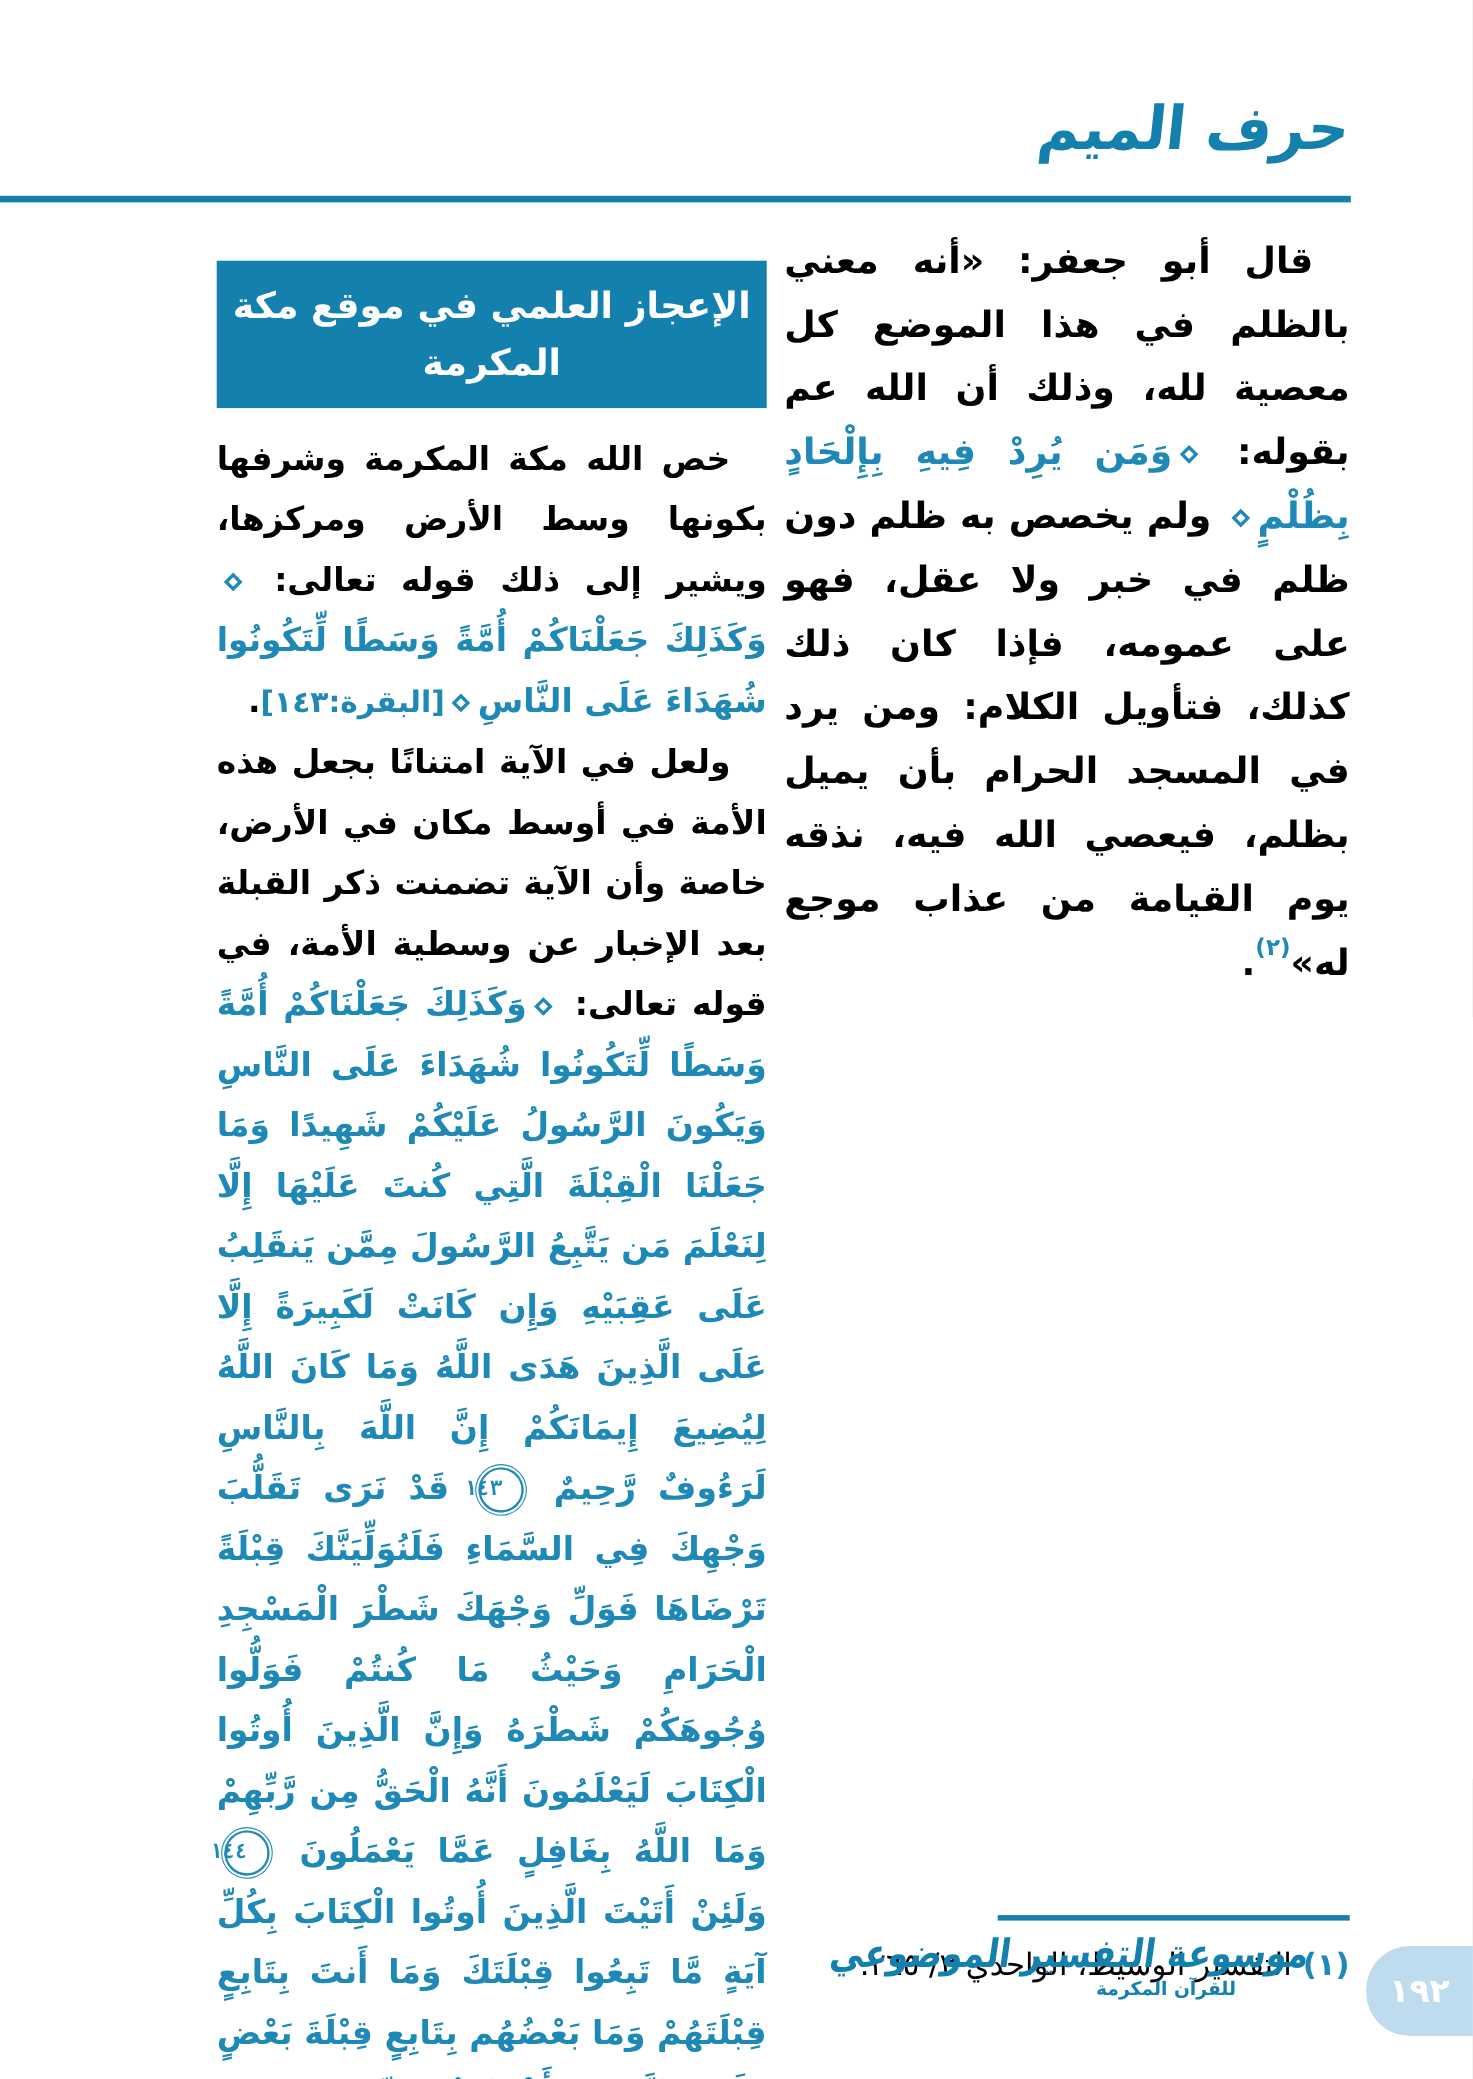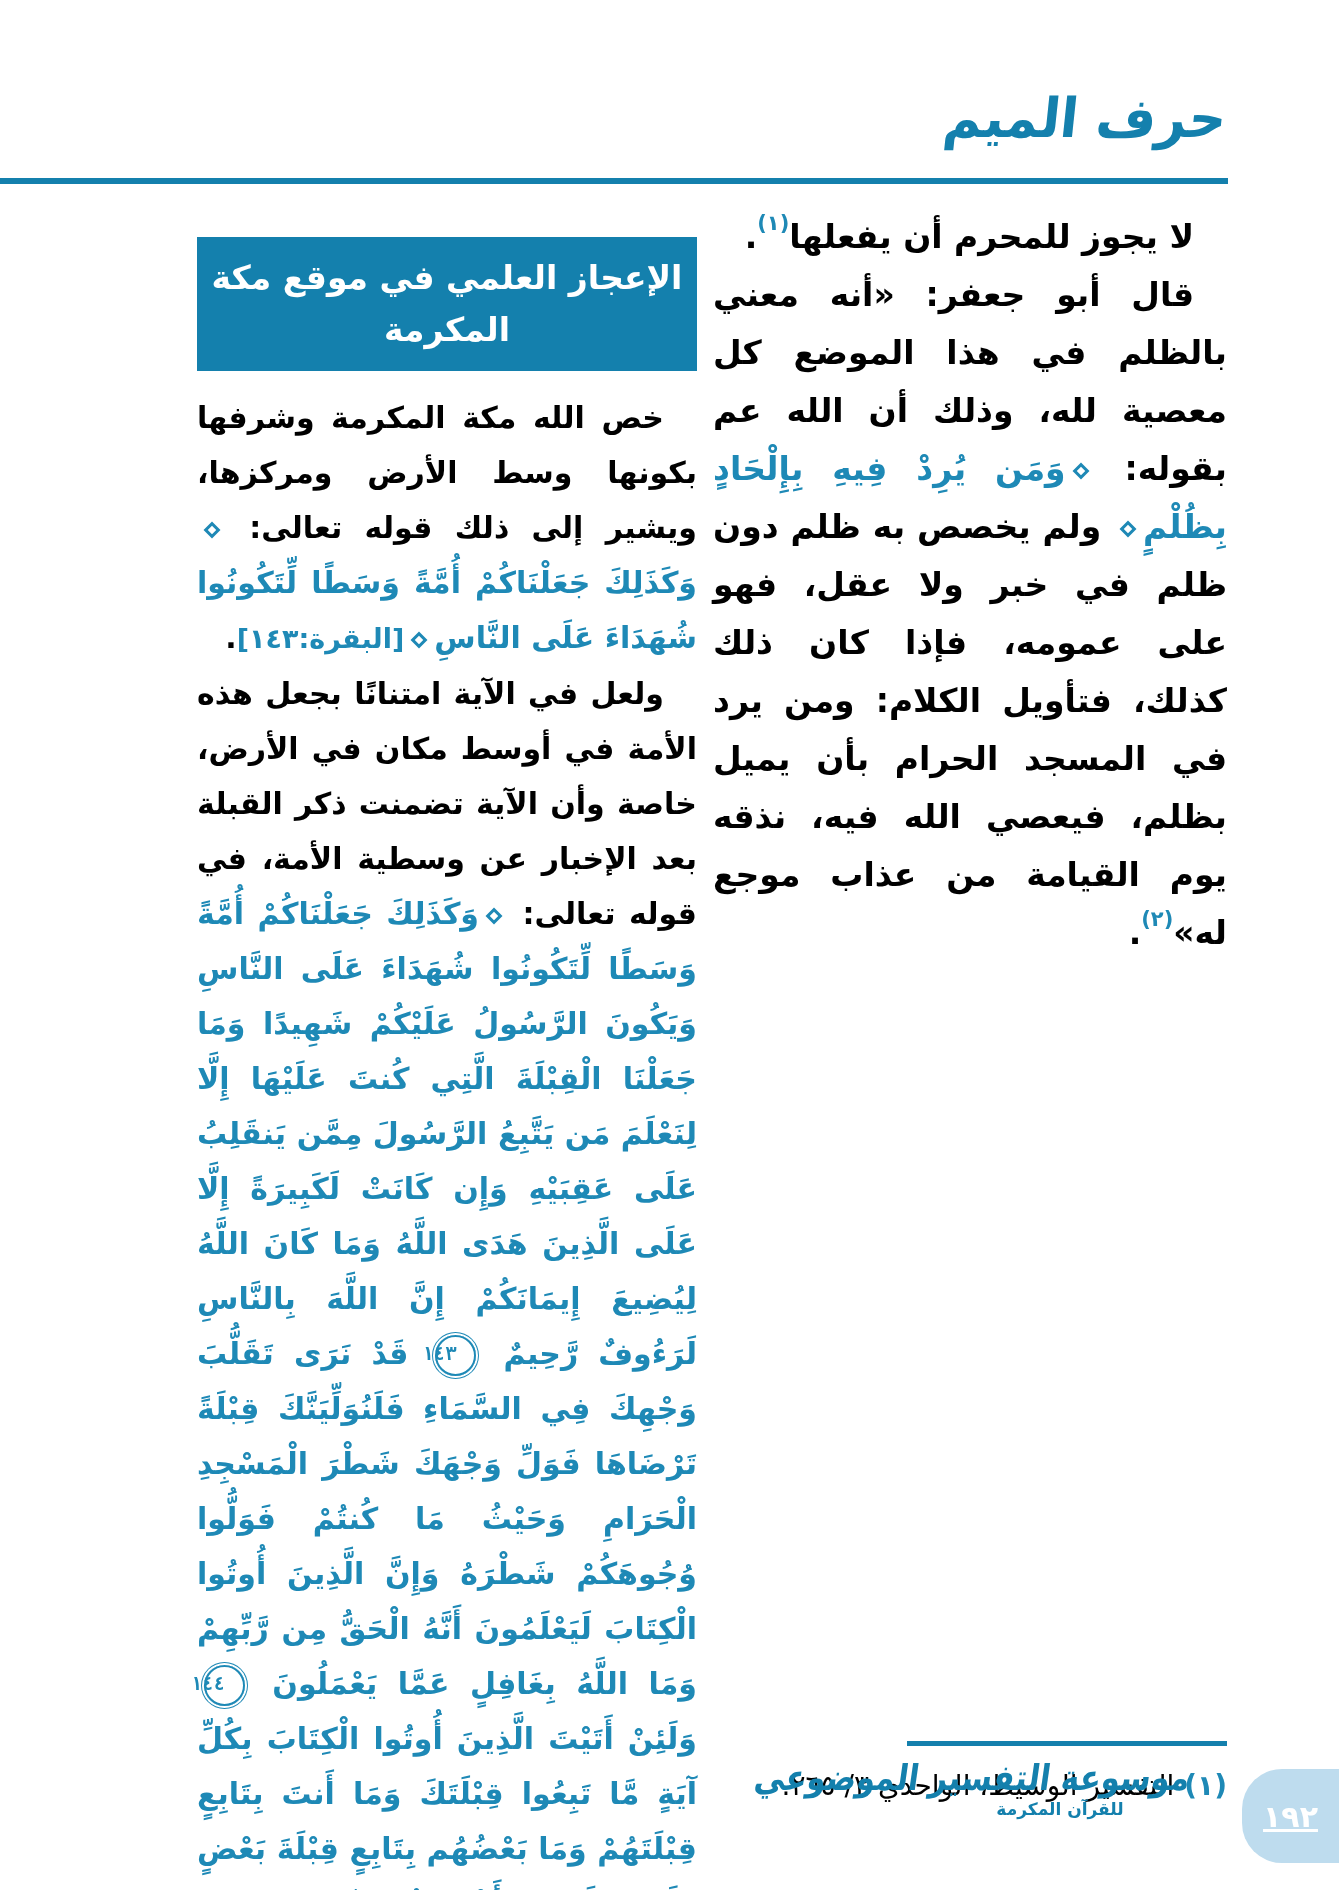--- a/index.html
+++ b/index.html
@@ -122,38 +122,37 @@
     transform:skewX(-8deg) scaleY(1.15);
     white-space:nowrap;
   }
   .publisher-logo .l2{
     font-size:17px;font-weight:bold;
     margin-top:6px;
   }
   .page-number-badge{
     position:absolute;
     top:1769px;right:0;
-    width:97px;height:94px;
+    width:97px;height:82px;
     background:var(--pill-bg);
     border-radius:40px 0 0 40px;
     display:flex;align-items:center;justify-content:center;
     color:#ffffff;
-    font-size:30px;font-weight:bold;text-decoration:underline;
+    font-size:30px;font-weight:bold;
   }
 </style>
 </head>
 <body>
 
 <div class="page">
 
   <div class="chapter-title">حرف الميم</div>
   <div class="header-rule"></div>
 
   <div class="col col-right">
-    <p class="para-indent" style="text-align:right;"><span class="seg-text">لا يجوز للمحرم أن يفعلها</span><span class="seg-note">(١)</span><span class="seg-text">.</span></p>
     <p class="para-indent"><span class="seg-text">قال أبو جعفر: «أنه معني بالظلم في هذا الموضع كل معصية لله، وذلك أن الله عم بقوله: </span><span class="seg-bopen"></span><span class="seg-quran">وَمَن يُرِدْ فِيهِ بِإِلْحَادٍ بِظُلْمٍ</span><span class="seg-bclose"></span><span class="seg-text"> ولم يخصص به ظلم دون ظلم في خبر ولا عقل، فهو على عمومه، فإذا كان ذلك كذلك، فتأويل الكلام: ومن يرد في المسجد الحرام بأن يميل بظلم، فيعصي الله فيه، نذقه يوم القيامة من عذاب موجع له»</span><span class="seg-note">(٢)</span><span class="seg-text">.</span></p>
   </div>
 
   <div class="col col-left">
     <div class="section-title-box">الإعجاز العلمي في موقع مكة المكرمة</div>
     <p class="para-indent"><span class="seg-text">خص الله مكة المكرمة وشرفها بكونها وسط الأرض ومركزها، ويشير إلى ذلك قوله تعالى: </span><span class="seg-bopen"></span><span class="seg-quran">وَكَذَلِكَ جَعَلْنَاكُمْ أُمَّةً وَسَطًا لِّتَكُونُوا شُهَدَاءَ عَلَى النَّاسِ</span><span class="seg-bclose"></span><span class="seg-cite">[البقرة:١٤٣]</span><span class="seg-text">.</span></p>
     <p class="para-indent"><span class="seg-text">ولعل في الآية امتنانًا بجعل هذه الأمة في أوسط مكان في الأرض، خاصة وأن الآية تضمنت ذكر القبلة بعد الإخبار عن وسطية الأمة، في قوله تعالى: </span><span class="seg-bopen"></span><span class="seg-quran">وَكَذَلِكَ جَعَلْنَاكُمْ أُمَّةً وَسَطًا لِّتَكُونُوا شُهَدَاءَ عَلَى النَّاسِ وَيَكُونَ الرَّسُولُ عَلَيْكُمْ شَهِيدًا وَمَا جَعَلْنَا الْقِبْلَةَ الَّتِي كُنتَ عَلَيْهَا إِلَّا لِنَعْلَمَ مَن يَتَّبِعُ الرَّسُولَ مِمَّن يَنقَلِبُ عَلَى عَقِبَيْهِ وَإِن كَانَتْ لَكَبِيرَةً إِلَّا عَلَى الَّذِينَ هَدَى اللَّهُ وَمَا كَانَ اللَّهُ لِيُضِيعَ إِيمَانَكُمْ إِنَّ اللَّهَ بِالنَّاسِ لَرَءُوفٌ رَّحِيمٌ </span><span class="seg-marker">١٤٣</span><span class="seg-quran"> قَدْ نَرَى تَقَلُّبَ وَجْهِكَ فِي السَّمَاءِ فَلَنُوَلِّيَنَّكَ قِبْلَةً تَرْضَاهَا فَوَلِّ وَجْهَكَ شَطْرَ الْمَسْجِدِ الْحَرَامِ وَحَيْثُ مَا كُنتُمْ فَوَلُّوا وُجُوهَكُمْ شَطْرَهُ وَإِنَّ الَّذِينَ أُوتُوا الْكِتَابَ لَيَعْلَمُونَ أَنَّهُ الْحَقُّ مِن رَّبِّهِمْ وَمَا اللَّهُ بِغَافِلٍ عَمَّا يَعْمَلُونَ </span><span class="seg-marker">١٤٤</span><span class="seg-quran"> وَلَئِنْ أَتَيْتَ الَّذِينَ أُوتُوا الْكِتَابَ بِكُلِّ آيَةٍ مَّا تَبِعُوا قِبْلَتَكَ وَمَا أَنتَ بِتَابِعٍ قِبْلَتَهُمْ وَمَا بَعْضُهُم بِتَابِعٍ قِبْلَةَ بَعْضٍ وَلَئِنِ اتَّبَعْتَ أَهْوَاءَهُم مِّن بَعْدِ مَا جَاءَكَ مِنَ الْعِلْمِ إِنَّكَ إِذًا لَّمِنَ الظَّالِمِينَ </span></p>
 
   </div>
 

